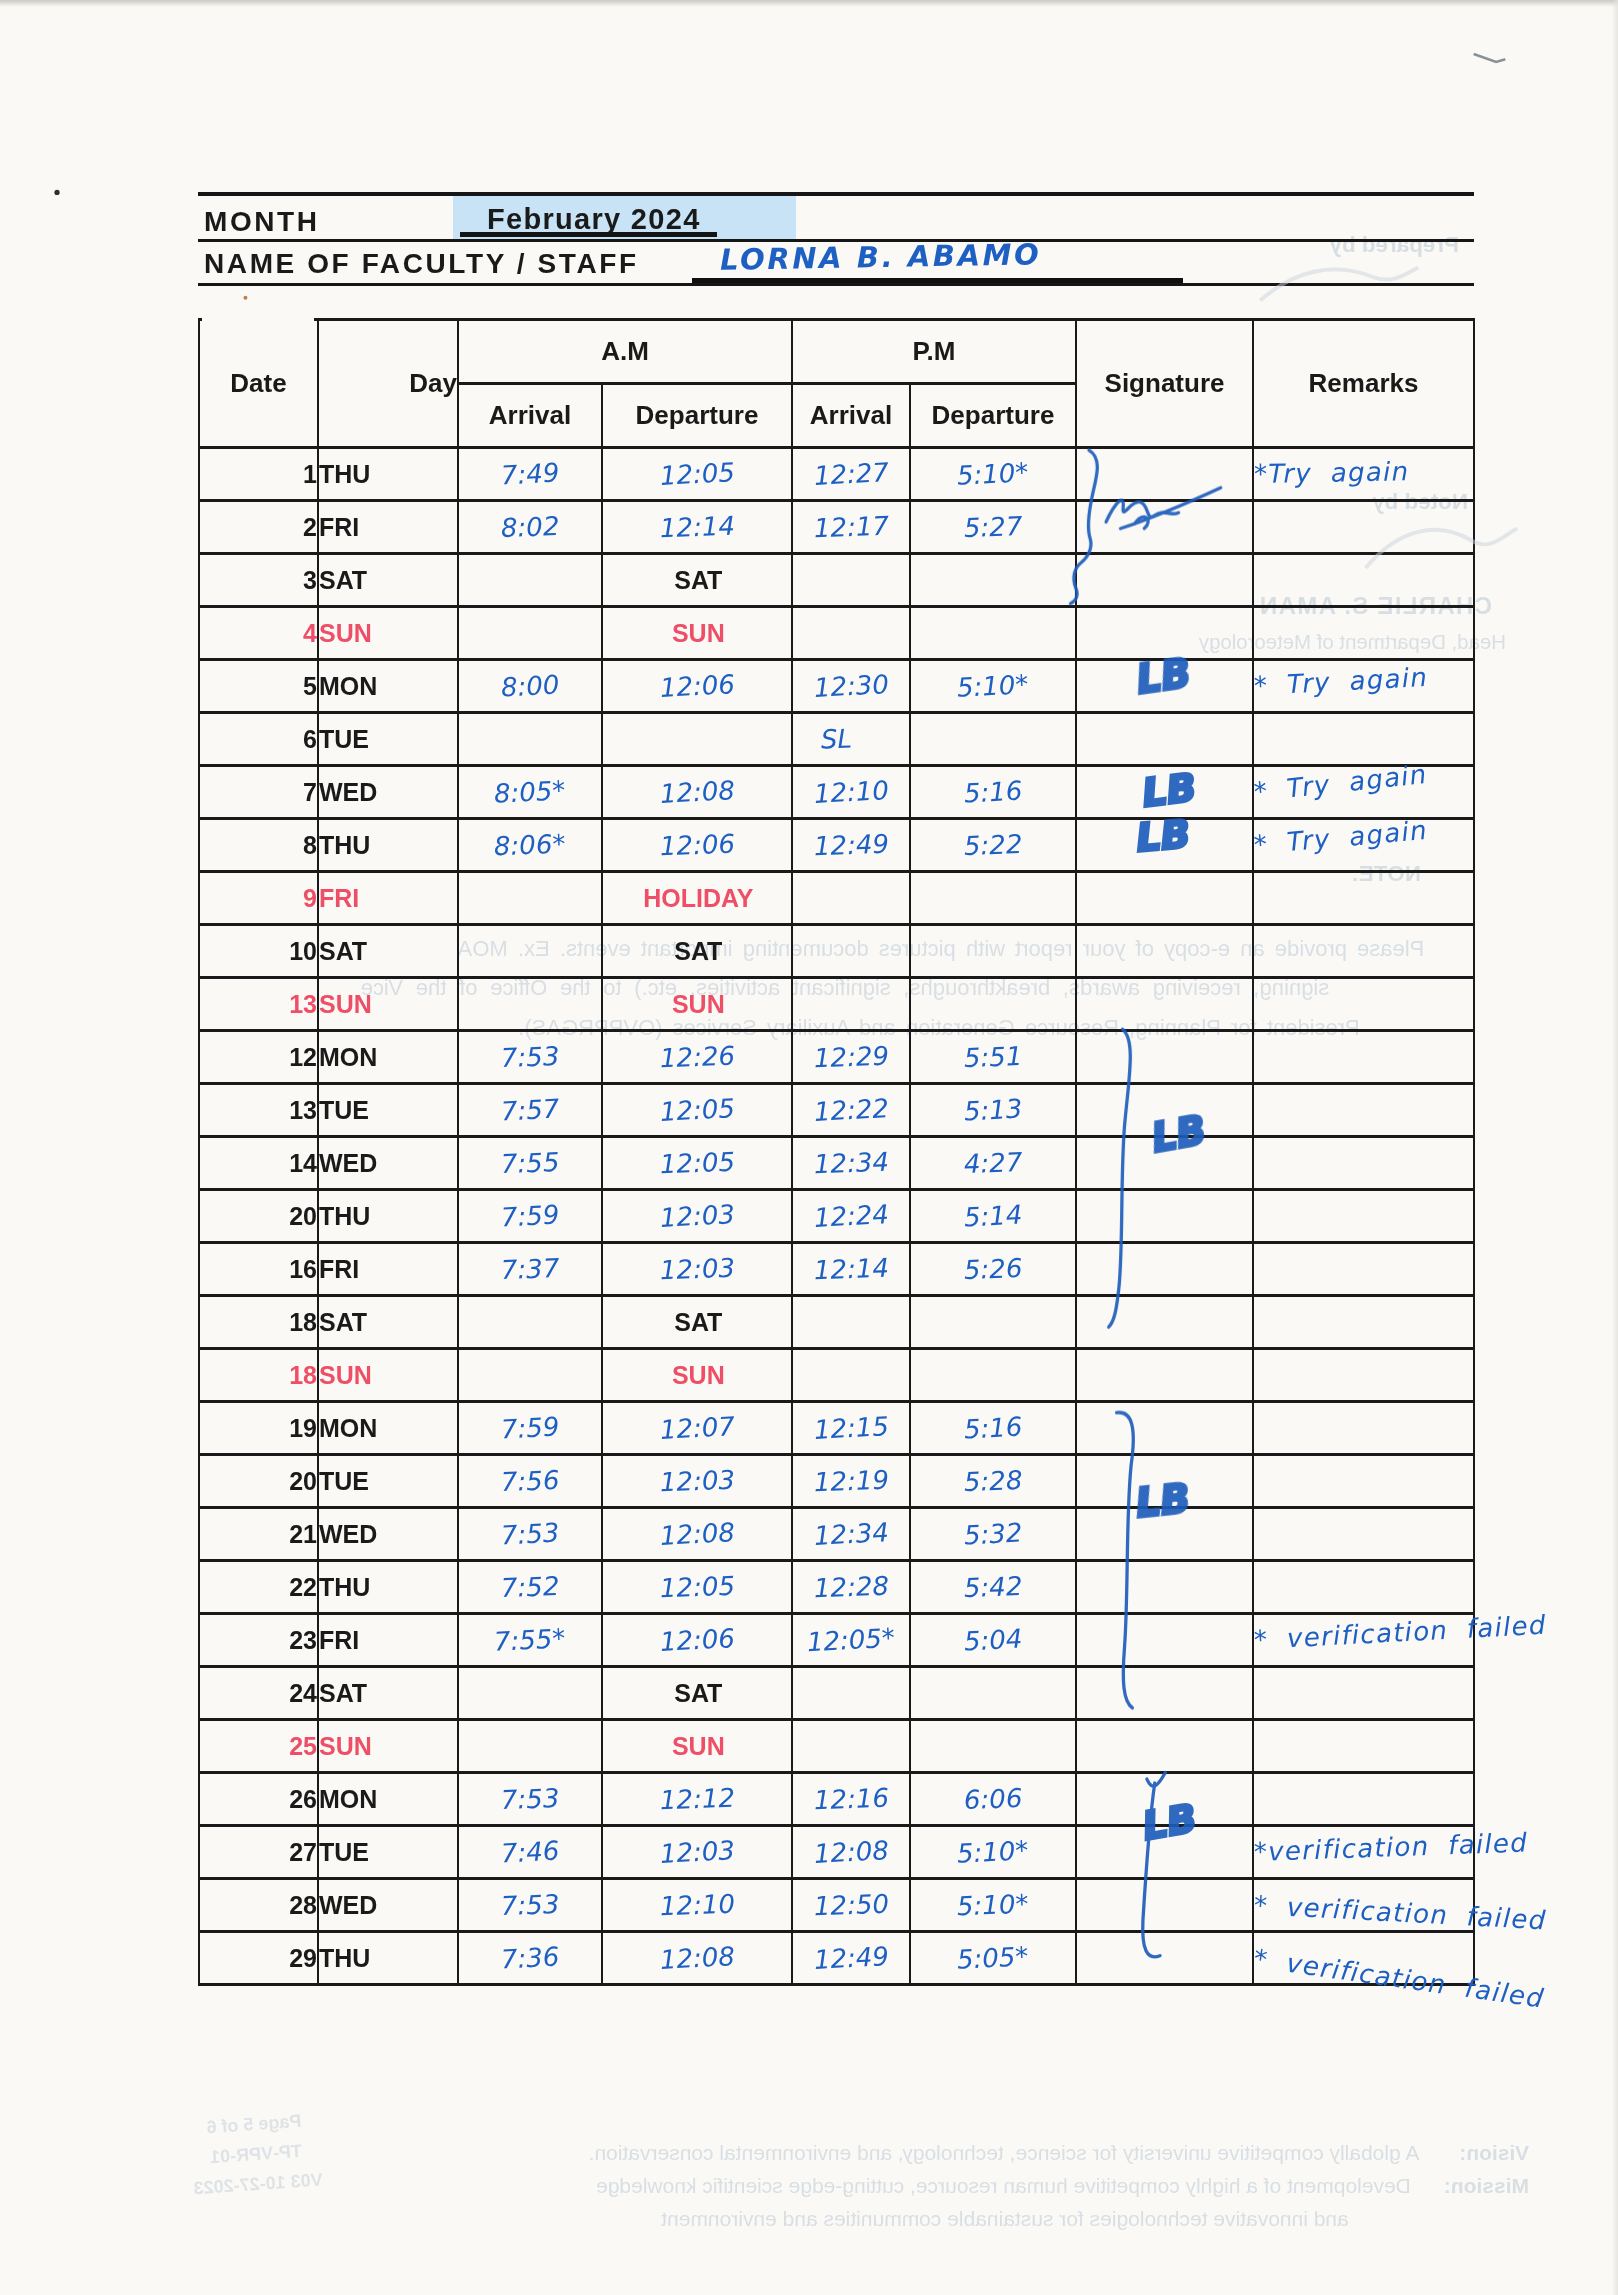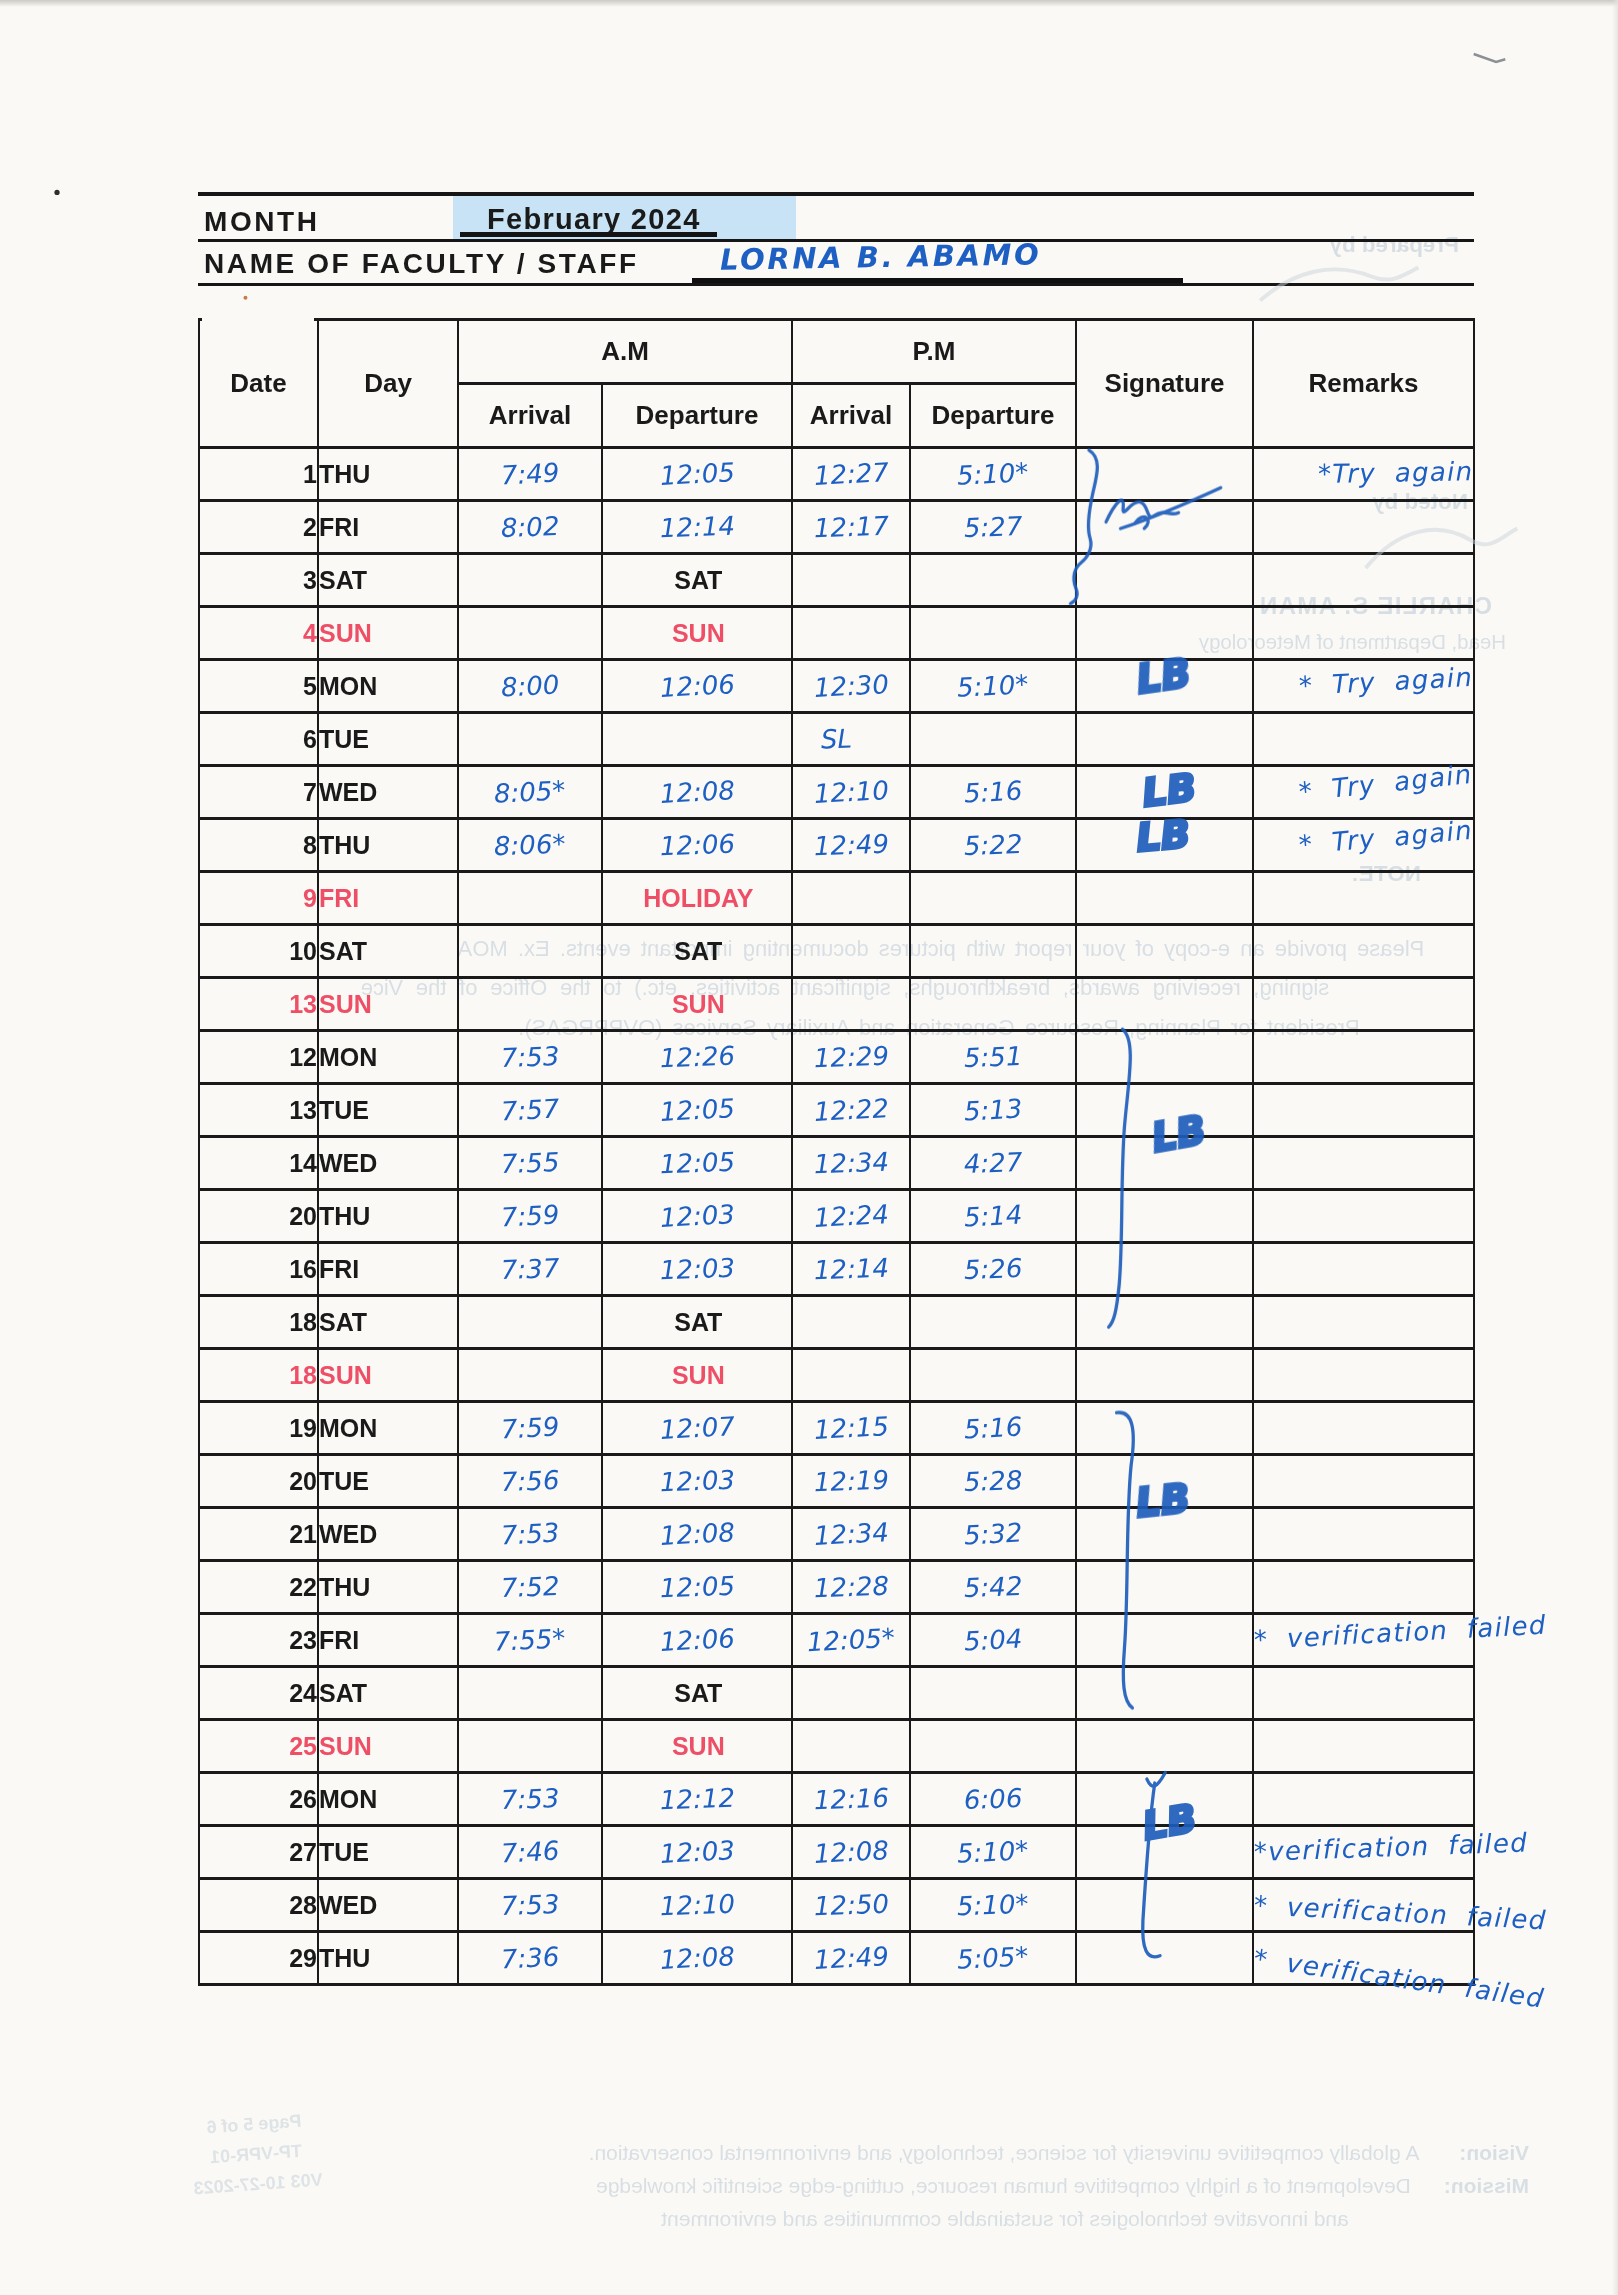--- a/index.html
+++ b/index.html
@@ -30,30 +30,30 @@
   .name-val{position:absolute;left:720px;top:240px;font-size:29px;font-weight:bold;
         letter-spacing:2.6px;white-space:nowrap;z-index:2;transform:rotate(-1deg);}
 
   
   table.log{position:absolute;left:198px;top:318px;width:1276px;border-collapse:collapse;
         table-layout:fixed;z-index:2;}
   table.log th,table.log td{border:2px solid #1a1a1a;border-top-width:3.3px;border-bottom-width:3.3px;
         padding:0;vertical-align:middle;background:transparent;}
   table.log thead th{font-size:26px;font-weight:bold;height:61px;}
   th.h-date{background:transparent;}
-  th.h-day{background:#cde7f4;}
+  th.h-day{background:#cde7f4;text-align:right;}
   th.h-am{background:#f8d98b;}
   th.h-pm{background:#c9dc90;}
   th.h-sig,th.h-rem{background:#f7d3cb;}
   th.sub{font-size:25px;}
   table.log tbody tr{height:53px;}
   td.c-date{text-align:right;padding-right:6.6px;}
   td.c-day{text-align:left;padding-left:5.3px;}
   td.c-time{text-align:center;overflow:visible;}
-  td.c-rem{text-align:right;padding-left:10.5px;white-space:nowrap;overflow:visible;}
+  td.c-rem{text-align:left;padding-left:10.5px;white-space:nowrap;overflow:visible;}
   .printed{font-weight:bold;font-size:25px;font-family:"Liberation Sans",sans-serif;}
   .special{padding-left:2.6px;}
   .red-row .printed{color:#ee4f66;}
   td .hw{display:inline-block;font-size:26px;font-weight:500;transform:rotate(-2deg);white-space:nowrap;}
   tbody tr:nth-child(odd) td .hw{transform:rotate(-3deg);}
   .rem{letter-spacing:1.3px;word-spacing:9.2px;transform-origin:left center;}
   .shift-left{margin-left:-30px;}
   .patch{position:absolute;left:202px;top:314px;width:112px;height:6.6px;background:#faf9f5;z-index:3;}
 
   

